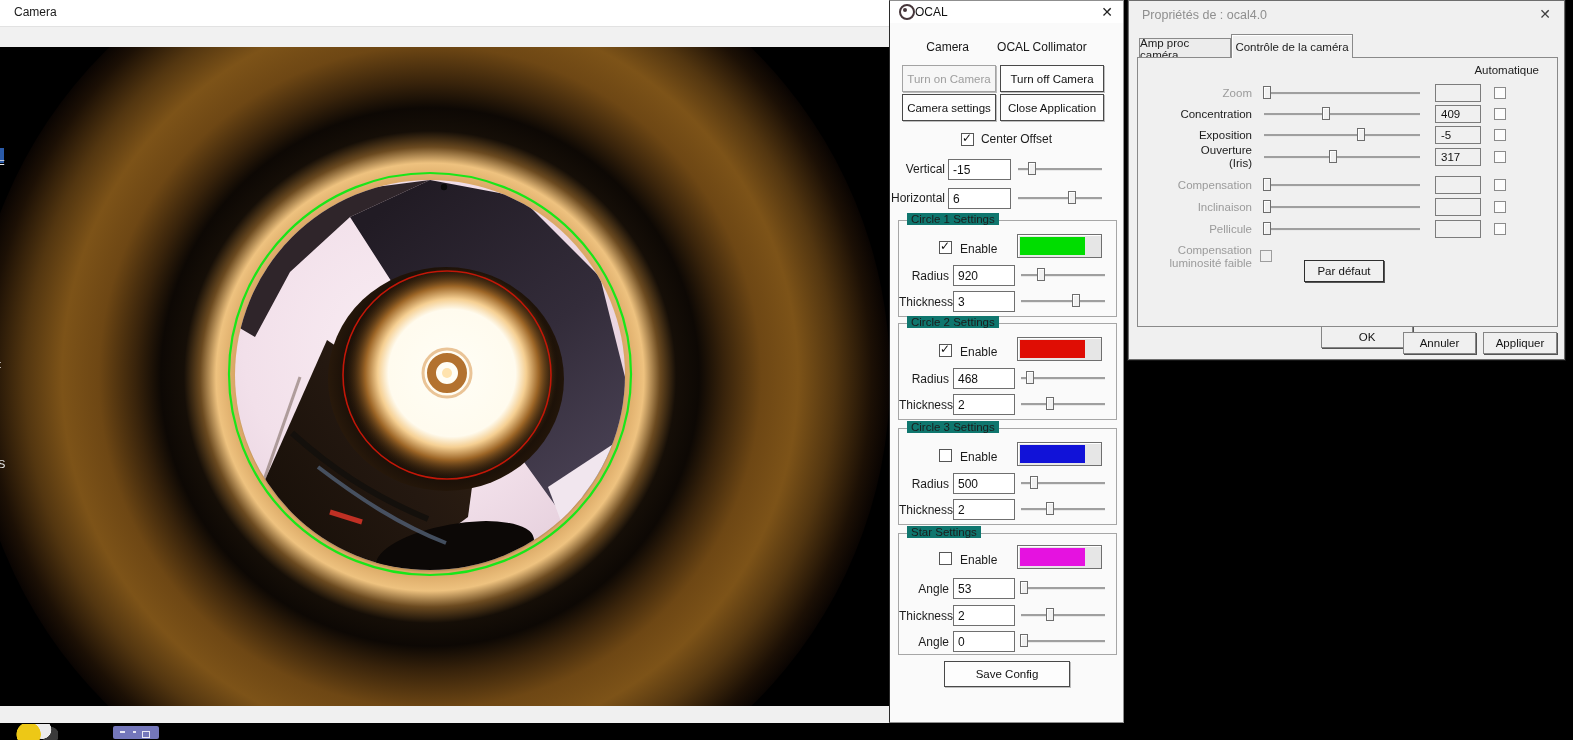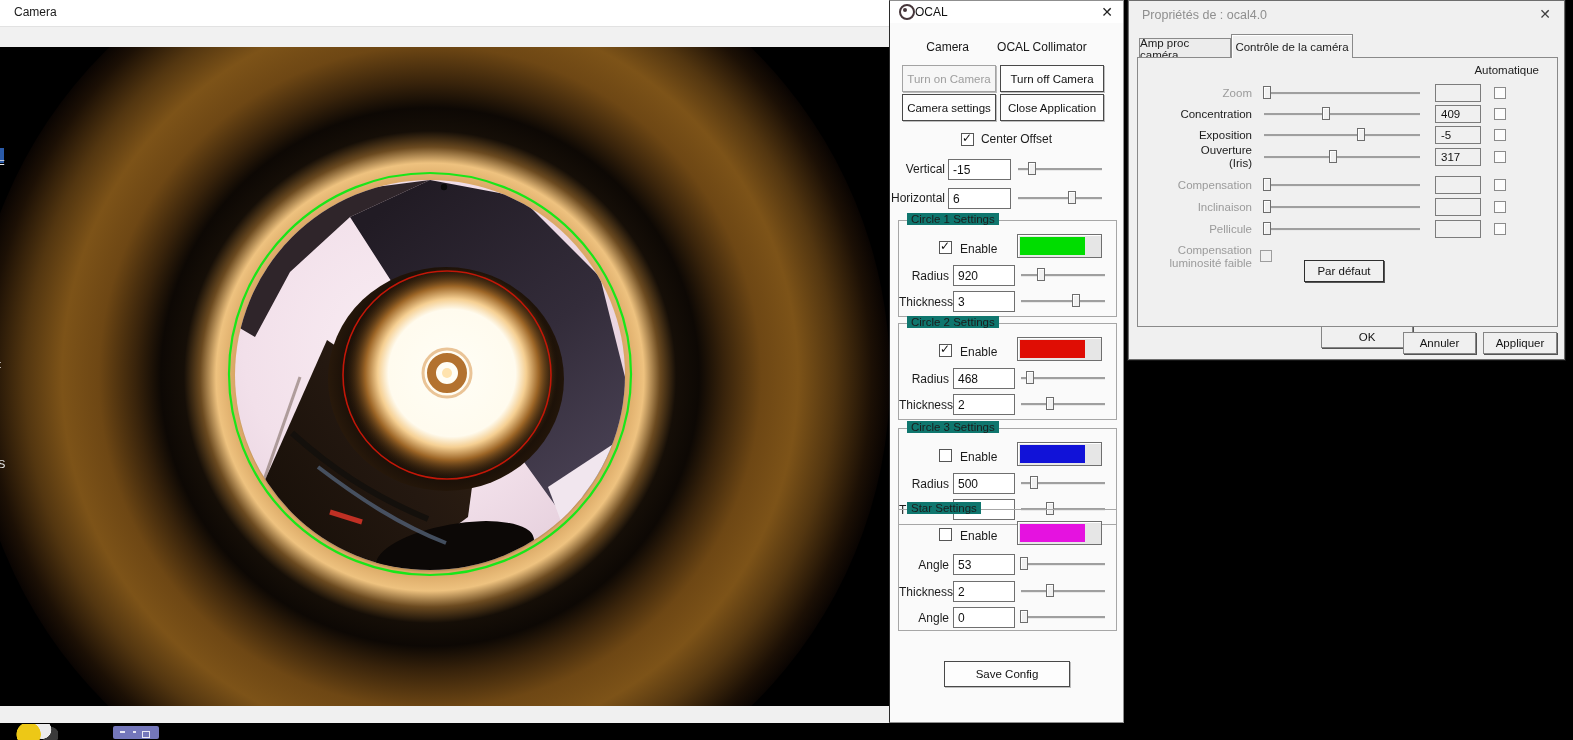--- a/index.html
+++ b/index.html
@@ -265,21 +265,21 @@
           <div class="thumb" style="left:15%"></div>
       </div>
       <span class="g-lbl r" style="left:0;top:74px;width:50px">Thickness</span>
       <input class="edit" style="left: 54px; top: 70px; width: 62px; height: 21px;" readonly="" value="2">
       <div class="tslider" style="left:122px;top:72px;width:84px">
         <div class="track"></div>
           <div class="thumb" style="left:34%"></div>
       </div>
     </div>
 
-    <div class="grp" style="top:508px;height:122px">
+    <div class="grp" style="top:532px;height:122px">
       <span class="legend">Star Settings</span>
       <div class="cb" style="position:absolute;left:40px;top:18px"></div>
       <span class="g-lbl" style="left:61px;top:19px">Enable</span>
       <div class="swatch" style="left:118px;top:11px;width:85px;height:24px">
         <div class="fill" style="background: rgb(229, 18, 224);"></div>
       </div>
       <span class="g-lbl r" style="left:0;top:48px;width:50px">Angle</span>
       <input class="edit" style="left: 54px; top: 44px; width: 62px; height: 21px;" readonly="" value="53">
       <div class="tslider" style="left:122px;top:46px;width:84px">
         <div class="track"></div>

